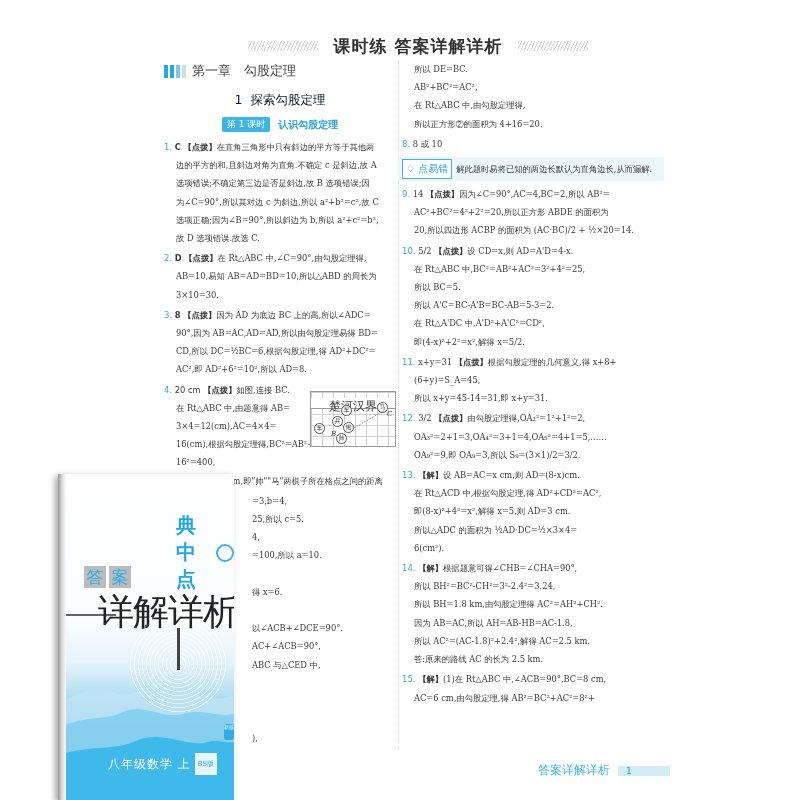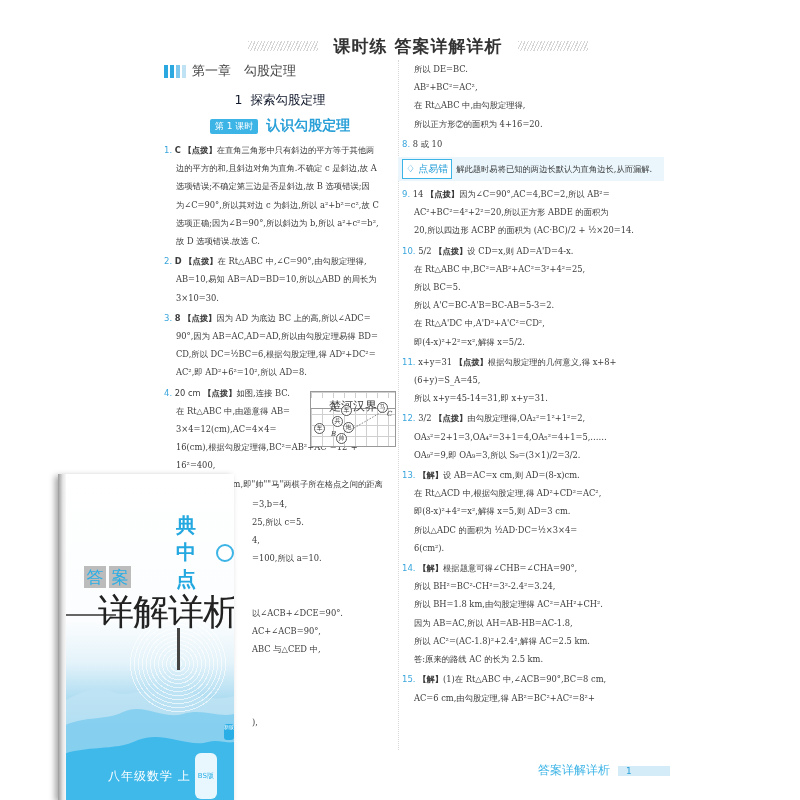--- a/index.html
+++ b/index.html
@@ -17,21 +17,21 @@
 
   .chapter { display:flex; align-items:center; gap:6px; height:22px; margin-top:2px; }
   .chapter-bars { display:flex; gap:2px; }
   .chapter-bars span { display:block; width:4px; height:13px; background:#2aa8df; }
   .chapter-bars span:nth-child(3) { background:#7dc8ec; }
   .chapter-bars span:nth-child(4) { background:#bfe2f5; }
   .chapter-title { font-family:"DejaVu Sans","Liberation Sans",sans-serif; font-size:13px; color:#444; white-space:pre; }
   .section-title { text-align:center; font-family:"DejaVu Sans","Liberation Sans",sans-serif; font-size:12.5px; color:#0f172a; margin-top:10px; white-space:pre; }
   .lesson { display:flex; justify-content:center; align-items:center; gap:8px; margin-top:8px; }
   .lesson-badge { background:#3db4e6; color:#fff; font-family:"DejaVu Sans","Liberation Sans",sans-serif; font-size:9px; padding:1px 5px; border-radius:2px; }
-  .lesson-name { color:#2aa0d8; font-family:"DejaVu Sans","Liberation Sans",sans-serif; font-size:14px; font-weight:bold; }
+  .lesson-name { color:#2aa0d8; font-family:"DejaVu Sans","Liberation Sans",sans-serif; font-size:10px; font-weight:bold; }
 
   .q { font-size:8.3px; line-height:18.2px; color:#3a3a3a; margin-top:2px; }
   .q .num { color:#3aa6dc; font-family:"DejaVu Sans","Liberation Sans",sans-serif; font-size:8.5px; }
   .q .ans { font-family:"DejaVu Sans","Liberation Sans",sans-serif; font-weight:bold; }
   .q .tag { font-family:"DejaVu Sans","Liberation Sans",sans-serif; font-weight:bold; }
   .q .line { display:block; padding-left:12px; white-space:nowrap; overflow:hidden; }
   .q .line.first { padding-left:0; }
 
   .tip-box { background:#eaf6fc; margin:4px 0 4px -4px; padding:2px 4px; font-size:8.3px; line-height:18px; color:#3a3a3a; width:266px; }
   .tip-badge { display:inline-block; border:1px solid #3db4e6; color:#2aa0d8; font-family:"DejaVu Sans","Liberation Sans",sans-serif; font-size:10px; padding:0 3px; margin-right:4px; background:#fff; }
@@ -58,21 +58,21 @@
   .answer-tags { position:absolute; left:26px; top:92px; display:flex; gap:3px; }
   .answer-tags span { display:block; width:22px; height:22px; background:#bcbcbc; color:#29aee6; font-family:"DejaVu Sans","Liberation Sans",sans-serif; font-size:17px; line-height:22px; text-align:center; }
   .cover-title { position:absolute; left:40px; top:114px; font-family:"DejaVu Sans","Liberation Sans",sans-serif; font-size:36px; color:#222; letter-spacing:-1px; white-space:nowrap; }
   .cover-line { position:absolute; left:8px; top:140px; width:50px; height:2px; background:#666; }
   .rings { position:absolute; left:70px; top:140px; width:100px; height:100px; border-radius:50%;
     background:repeating-radial-gradient(circle, transparent 0 3px, rgba(255,255,255,0.7) 3px 4px); opacity:0.9; }
   .pin { position:absolute; left:119px; top:154px; width:3px; height:42px; background:#444; }
   .new-badge { position:absolute; left:166px; top:250px; width:10px; height:16px; background:#29aee6; color:#fff; font-size:5px; border-radius:3px; text-align:center; }
   .grade { position:absolute; left:50px; top:279px; display:flex; align-items:center; gap:4px; }
   .grade-text { color:#fff; font-family:"DejaVu Sans","Liberation Sans",sans-serif; font-size:12px; letter-spacing:1px; }
-  .grade-badge { background:#e8f7fd; color:#29aee6; font-family:"DejaVu Sans","Liberation Sans",sans-serif; font-size:7px; padding:18px 3px; border-radius:6px; }
+  .grade-badge { background:#e8f7fd; color:#29aee6; font-family:"DejaVu Sans","Liberation Sans",sans-serif; font-size:7px; padding:6px 3px; border-radius:0; }
 </style>
 </head>
 <body>
 
 <div class="page">
   <div class="page-header">
     <div class="hatch"></div>
     <div class="header-title">课时练 答案详解详析</div>
     <div class="hatch"></div>
   </div>
@@ -127,20 +127,21 @@
         <span class="line">16²=400,</span>
         <span class="line">所以 BC=20 cm,即"帅""马"两棋子所在格点之间的距离</span>
       </div>
 
       <div class="q" style="padding-left:76px">
         <span class="line">=3,b=4,</span>
         <span class="line">25,所以 c=5.</span>
         <span class="line">4,</span>
         <span class="line">=100,所以 a=10.</span>
         <span class="line">&nbsp;</span>
+        <span class="line">得 x=6.</span>
         <span class="line">&nbsp;</span>
         <span class="line">以∠ACB+∠DCE=90°.</span>
         <span class="line">AC+∠ACB=90°,</span>
         <span class="line">ABC 与△CED 中,</span>
         <span class="line">&nbsp;</span>
           <span class="line">&nbsp;</span>
           <span class="line">&nbsp;</span>
         <span class="line">),</span>
       </div>
     </div>

